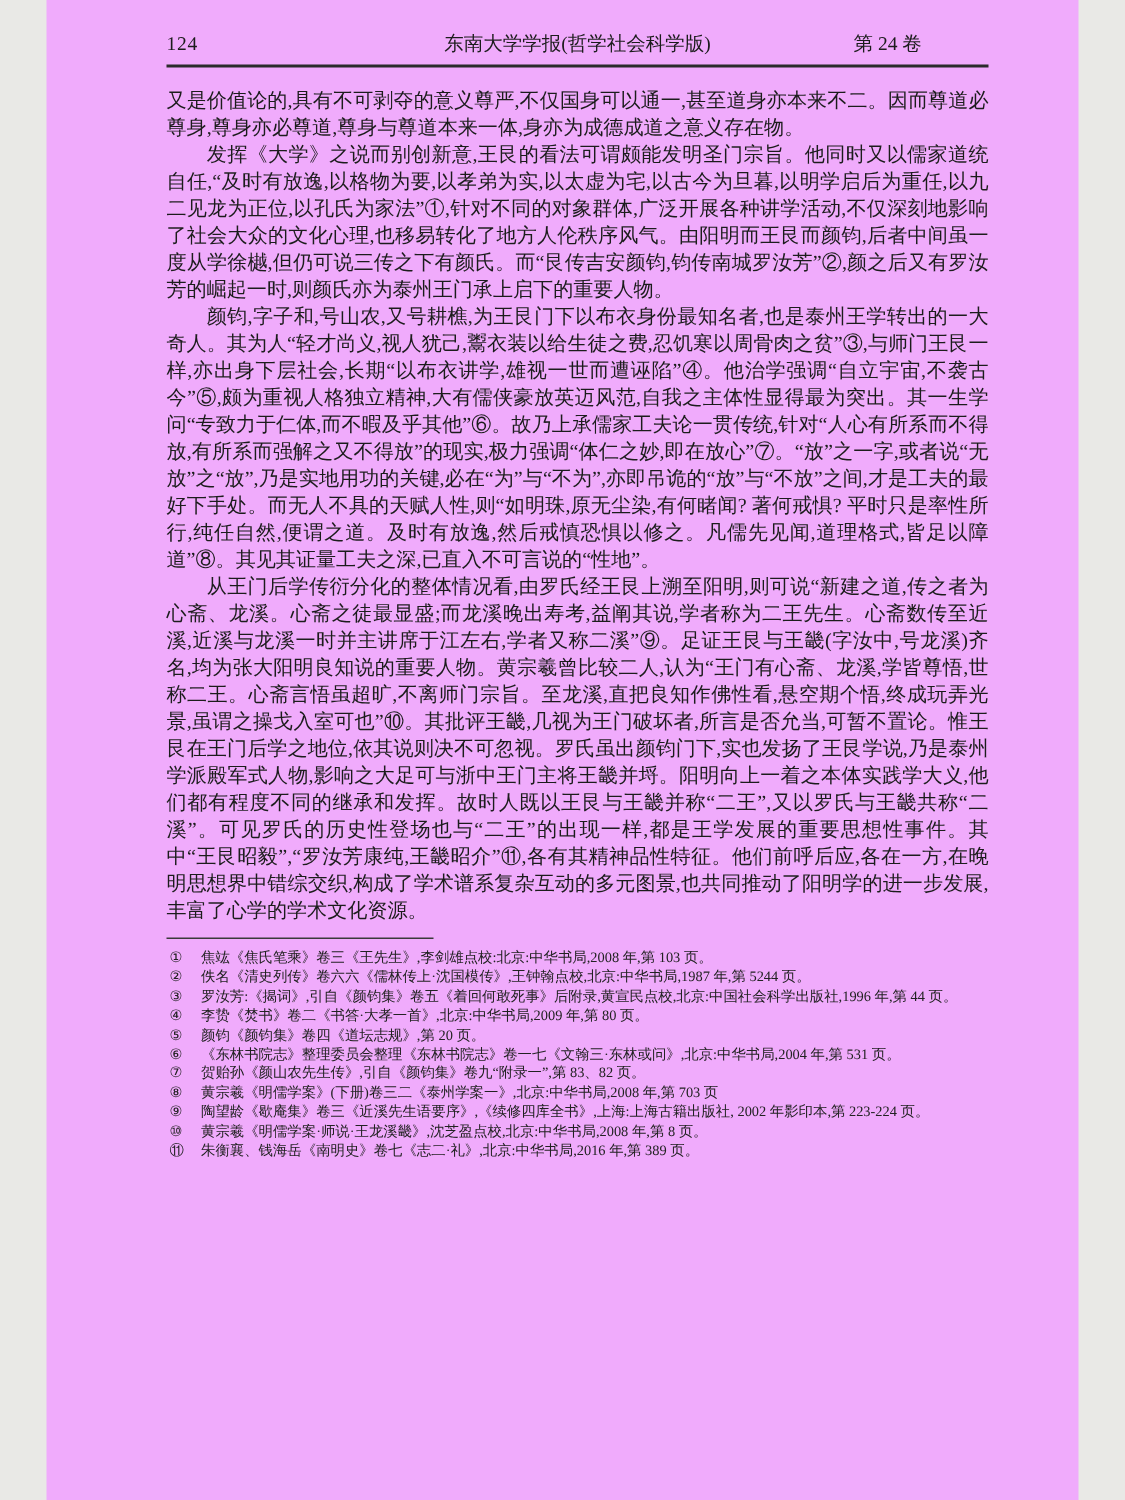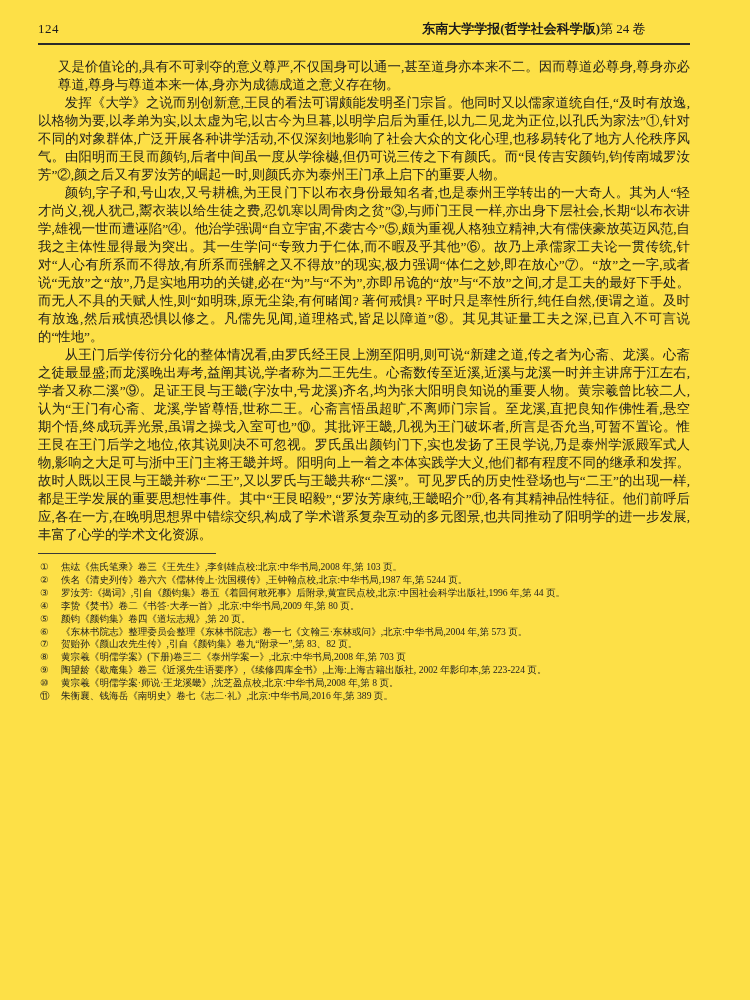--- a/index.html
+++ b/index.html
@@ -1,43 +1,43 @@
 <!DOCTYPE html>
 <html><head>
 <meta charset="utf-8">
 <style>
   html,body{margin:0;padding:0;background:#e9e9e6;}
   .page{
     position:relative;
-    width:750px;height:1000px;
+    width:688px;height:1000px;
     margin:0 auto;
     box-sizing:border-box;
-    background:#fde047;
+    background:#f0abfc;
     color:#1c1c1c;
     font-family:"Liberation Serif","DejaVu Serif",serif;
-    padding:20px 60px 20px 38px;
+    padding:20px 60px 20px 80px;
     overflow:hidden;
   }
   .page-header{
     display:flex;align-items:baseline;
     font-size:13px;
     padding-bottom:5px;
     border-bottom:2.5px solid #2b2b2b;
   }
   .page-header .pgnum{flex:0 0 90px;text-align:left;letter-spacing:.5px;}
-  .page-header .jtitle{flex:1;text-align:right;font-weight:bold;}
+  .page-header .jtitle{flex:1;text-align:center;}
   .page-header .vol{flex:0 0 90px;text-align:left;}
   .article-body{
     margin-top:13px;
     font-size:13.4px;
     line-height:18px;
     text-align:justify;
   }
   .article-body p{margin:0;text-indent:2em;}
-  .article-body p.no-indent{text-indent:0;margin-left:20px;}
+  .article-body p.no-indent{text-indent:0;}
   .footnote-divider{
     margin-top:9px;
     width:178px;
     height:0;
     border-top:1.6px solid #3a3a3a;
   }
   .footnotes{
     margin-top:7px;
     font-size:9.6px;
     line-height:12.9px;
@@ -83,21 +83,21 @@
     <div class="footnote-item">
       <span class="fmark">④</span>
       <span class="ftext">李贽《焚书》卷二《书答·大孝一首》,北京:中华书局,2009 年,第 80 页。</span>
     </div>
     <div class="footnote-item">
       <span class="fmark">⑤</span>
       <span class="ftext">颜钧《颜钧集》卷四《道坛志规》,第 20 页。</span>
     </div>
     <div class="footnote-item">
       <span class="fmark">⑥</span>
-      <span class="ftext">《东林书院志》整理委员会整理《东林书院志》卷一七《文翰三·东林或问》,北京:中华书局,2004 年,第 573 页。</span>
+      <span class="ftext">《东林书院志》整理委员会整理《东林书院志》卷一七《文翰三·东林或问》,北京:中华书局,2004 年,第 531 页。</span>
     </div>
     <div class="footnote-item">
       <span class="fmark">⑦</span>
       <span class="ftext">贺贻孙《颜山农先生传》,引自《颜钧集》卷九“附录一”,第 83、82 页。</span>
     </div>
     <div class="footnote-item">
       <span class="fmark">⑧</span>
       <span class="ftext">黄宗羲《明儒学案》(下册)卷三二《泰州学案一》,北京:中华书局,2008 年,第 703 页</span>
     </div>
     <div class="footnote-item">

